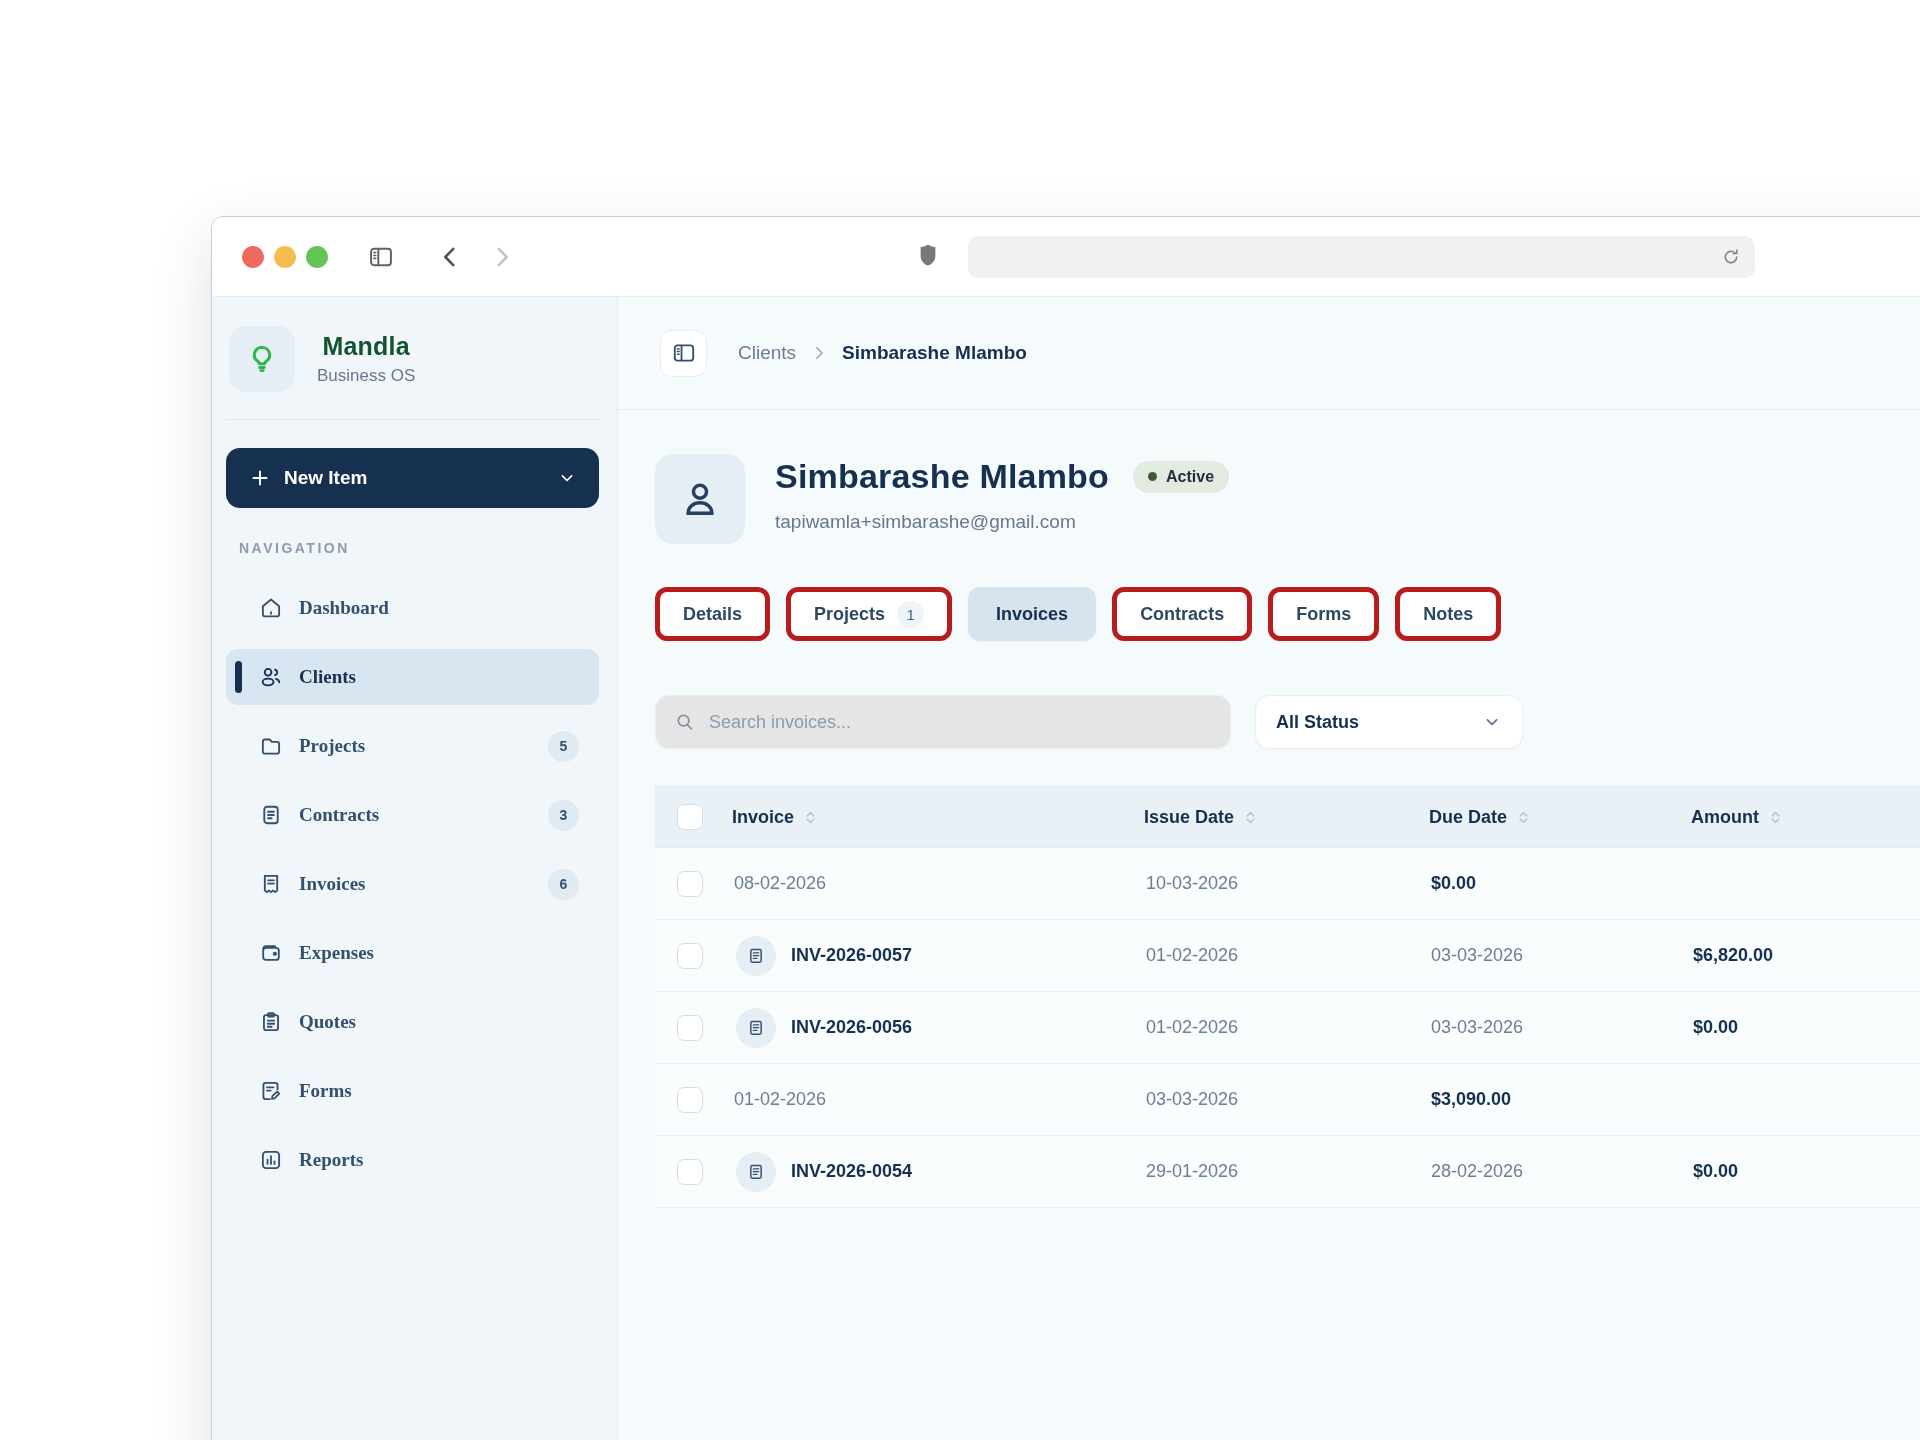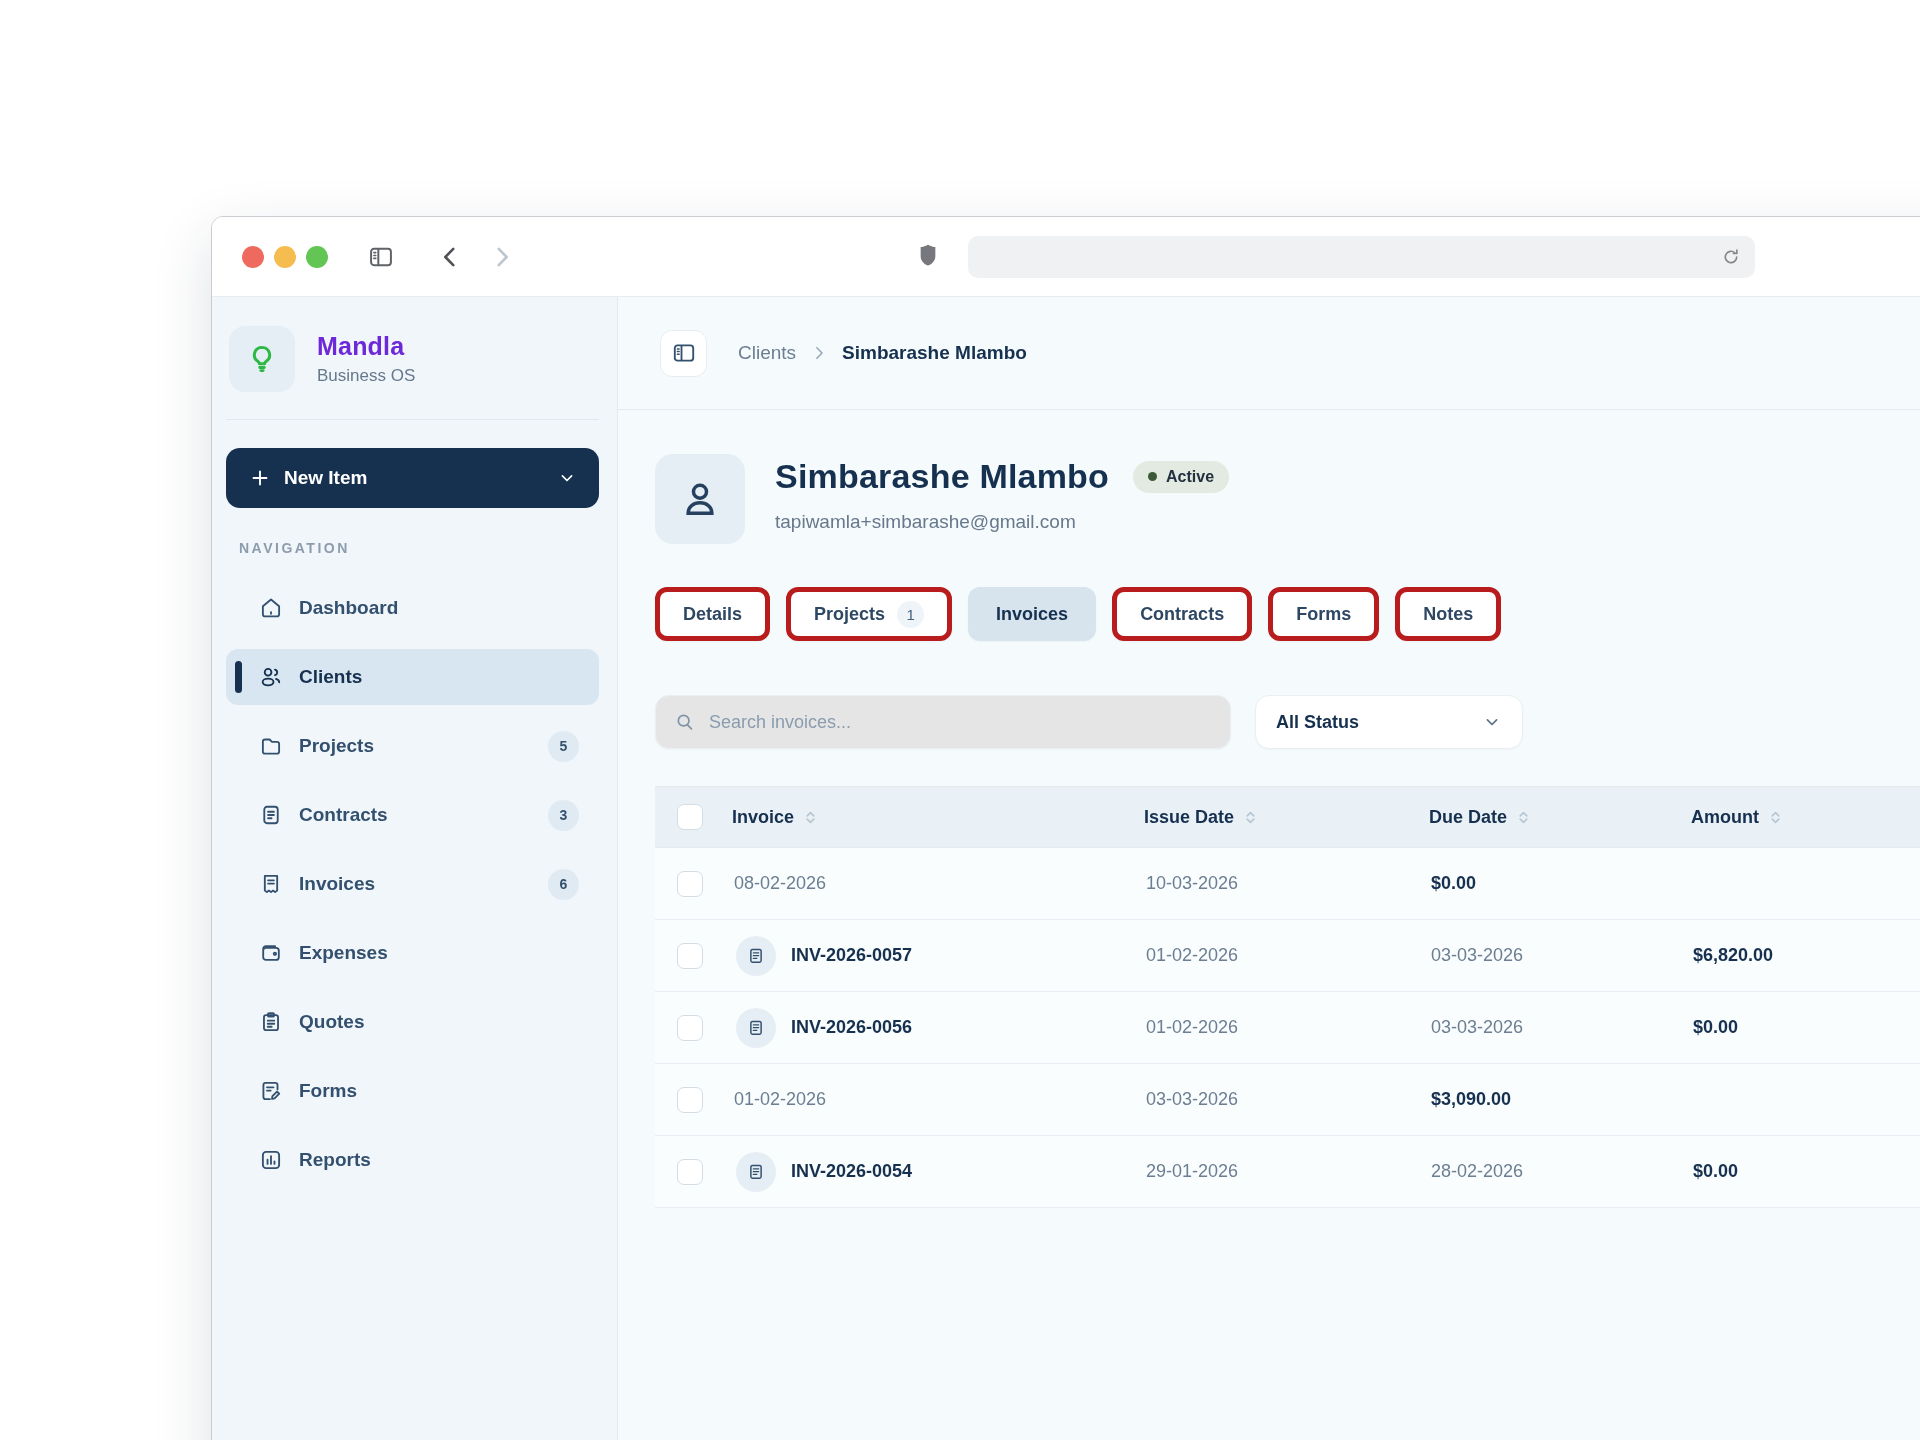--- a/index.html
+++ b/index.html
@@ -28,36 +28,36 @@
 
   
   .app { flex:1; display:flex; min-height:0; }
 
   
   .sidebar { width:406px; flex:0 0 406px; background:#f0f6fa; border-right:1px solid #e2eaf0;
     padding:29px 18px 0 14px; }
   .brand { display:flex; align-items:center; gap:22px; margin-left:3px; }
   .brand-icon { width:66px; height:66px; border-radius:16px; background:#e6eef5;
     display:flex; align-items:center; justify-content:center; color:#2eb847; }
-  .brand-name { font-size:25px; font-weight:700; color:#6d28d9; letter-spacing:.2px; }
+  .brand-name { font-size:25px; font-weight:700; color:#14532d; letter-spacing:.2px;text-align:center; }
   .brand-sub { font-size:17px; color:#66788c; margin-top:5px; }
   .side-divider { height:1px; background:#e1e9f0; margin:27px 0 0; }
   .new-item { display:flex; align-items:center; width:100%; height:60px; margin-top:28px;
     background:#16304f; border:none; border-radius:14px; color:#fff; cursor:pointer;
     padding:0 22px; }
   .new-item .plus { width:24px; height:24px; }
   .new-item .ni-label { font-size:19px; font-weight:700; margin-left:12px; }
   .new-item .chev { width:20px; height:20px; margin-left:auto; }
   .nav-label { margin:32px 0 0 13px; font-size:14px; font-weight:700; letter-spacing:2.5px;
     color:#8d9cad; }
   .nav { margin-top:24px; }
   .nav-item { position:relative; display:flex; align-items:center; height:56px;
     margin-bottom:13px; padding:0 20px 0 32px; border-radius:12px; cursor:pointer; }
   .nav-item .icon { width:26px; height:26px; color:#33506e; flex:0 0 26px; }
-  .nav-item .label { font-size:19px; font-weight:700; color:#33506e; margin-left:15px; }
+  .nav-item .label { font-size:19px; font-weight:700; color:#33506e; margin-left:15px;font-family:Liberation Serif, serif; }
   .nav-item.active { background:#d8e6f1; }
   .nav-item.active::before { content:""; position:absolute; left:9px; top:12px;
     width:7px; height:32px; border-radius:4px; background:#16304f; }
   .nav-item.active .label, .nav-item.active .icon { color:#16304f; }
   .nav-item .badge { margin-left:auto; width:31px; height:31px; border-radius:50%;
     background:#dfeaf2; color:#33506e; font-size:14px; font-weight:700;
     display:flex; align-items:center; justify-content:center; }
 
   
   .main { flex:1; background:#f5fafc; display:flex; flex-direction:column; min-width:0; }

